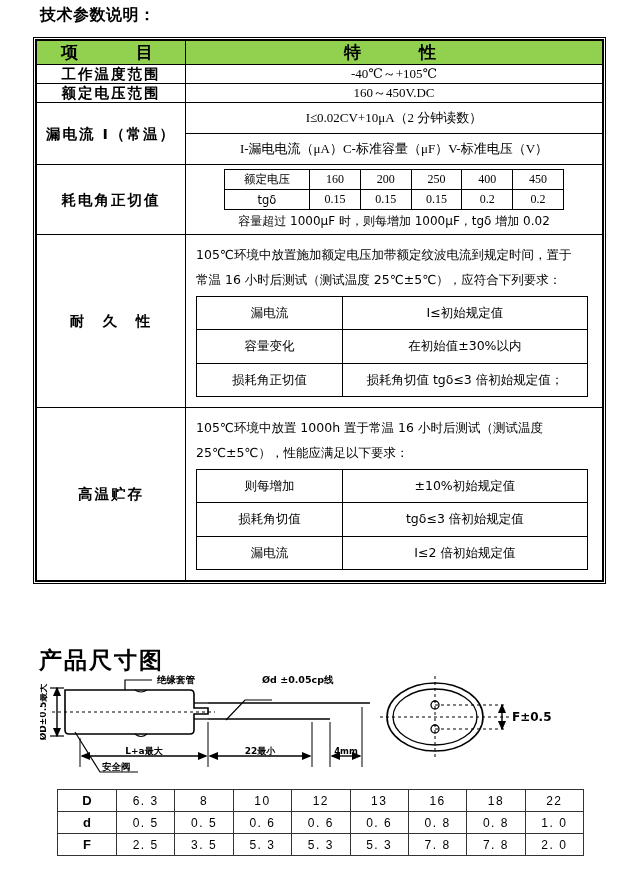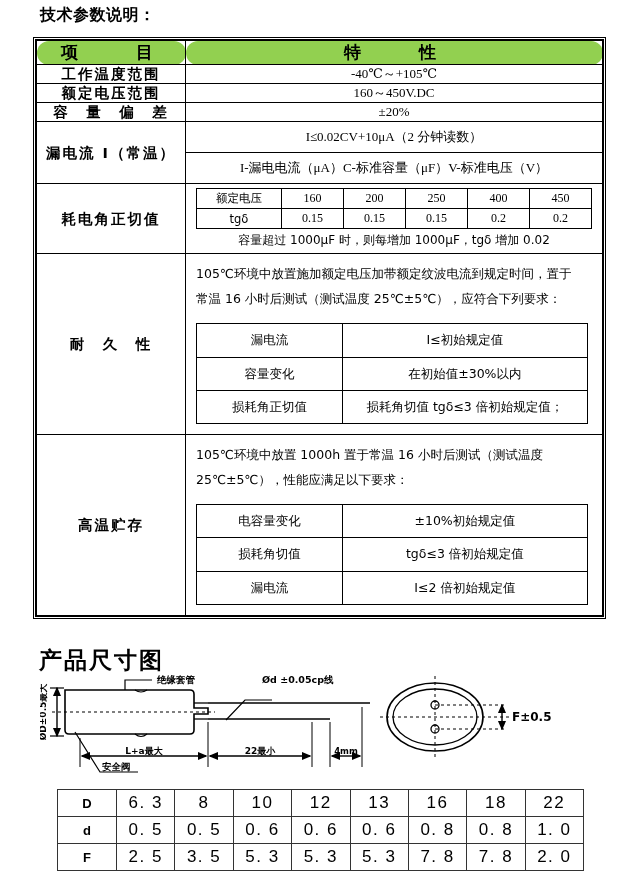--- a/index.html
+++ b/index.html
@@ -59,21 +59,20 @@
     line-height: 1.25;
     margin-left: 14px;
   }
   .head-cell {
     text-align: center;
     font-weight: bold;
     font-size: 17px;
     font-family: "DejaVu Sans", sans-serif;
     letter-spacing: 8px;
     padding: 8px 2px;
-    border-radius: 12px;
   }
   .val-cell {
     text-align: center;
     font-size: 13px;
     font-family: "Liberation Serif", "DejaVu Serif", serif;
     padding: 6px 4px;
   }
   .subrow {
     border-bottom: 1px solid #000;
   }
@@ -83,21 +82,21 @@
   .green { background: #92d050; }
 
   
   .tg-outer {
     padding: 4px 6px 4px 6px;
   }
   table.tg {
     border-collapse: collapse;
     margin: 0 auto;
     table-layout: fixed;
-    width: 396px;
+    width: 340px;
   }
   table.tg td {
     border: 1px solid #000;
     text-align: center;
     font-size: 12px;
     padding: 2px 3px;
     font-family: "Liberation Serif", "DejaVu Serif", serif;
   }
   table.tg td.lab {
     width: 78px;
@@ -119,21 +118,21 @@
     line-height: 1.95;
     text-align: left;
   }
   .block-body p {
     margin: 0 12px 2px 0;
   }
   table.inner {
     border-collapse: collapse;
     width: 100%;
     table-layout: fixed;
-    margin-top: 12px;
+    margin-top: 4px;
     border-radius: 7px;
   }
   table.inner td {
     border: 1px solid #000;
     text-align: center;
     font-size: 12.5px;
     padding: 4px 2px;
     font-family: "DejaVu Sans", sans-serif;
   }
   table.inner td.k { width: 36%; }
@@ -166,21 +165,21 @@
   }
   table.dims {
     border-collapse: collapse;
     width: 100%;
     table-layout: fixed;
     background: #fff;
   }
   table.dims td {
     border: 1px solid #333;
     text-align: center;
-    font-size: 17px;
+    font-size: 12px;
     padding: 3px 1px;
     font-family: "Liberation Sans", sans-serif;
     letter-spacing: 1.5px;
   }
   table.dims td.rowlab {
     width: 56px;
     font-weight: bold;
     font-size: 13px;
     letter-spacing: 0;
   }
@@ -199,24 +198,20 @@
         <td class="green head-cell" style="background: rgb(146, 208, 80);">特　　性</td>
       </tr>
 
       <tr>
         <td class="col-item item-cell">工作温度范围</td>
         <td class="val-cell">-40℃～+105℃</td>
       </tr>
       <tr>
         <td class="col-item item-cell">额定电压范围</td>
         <td class="val-cell">160～450V.DC</td>
-      </tr>
-      <tr>
-        <td class="col-item item-cell">容　量　偏　差</td>
-        <td class="val-cell">±20%</td>
       </tr>
 
       <tr>
         <td class="col-item item-cell">漏电流 I（常温）</td>
         <td style="padding:0;">
           <div class="val-cell subrow">I≤0.02CV+10μA（2 分钟读数）</div>
           <div class="val-cell subrow">I-漏电电流（μA）C-标准容量（μF）V-标准电压（V）</div>
         </td>
       </tr>
 
@@ -275,21 +270,21 @@
       </tr>
 
       <tr>
         <td class="col-item item-cell">高温贮存</td>
         <td>
           <div class="block-body">
             <p>105℃环境中放置 1000h 置于常温 16 小时后测试（测试温度 25℃±5℃），性能应满足以下要求：</p>
             <table class="inner">
               <tbody>
                 <tr>
-                  <td class="k">电容量变化</td>
+                  <td class="k">则每增加</td>
                   <td>±10%初始规定值</td>
                 </tr>
                 <tr>
                   <td class="k">损耗角切值</td>
                   <td>tgδ≤3 倍初始规定值</td>
                 </tr>
                 <tr>
                   <td class="k">漏电流</td>
                   <td>I≤2 倍初始规定值</td>
                 </tr>

